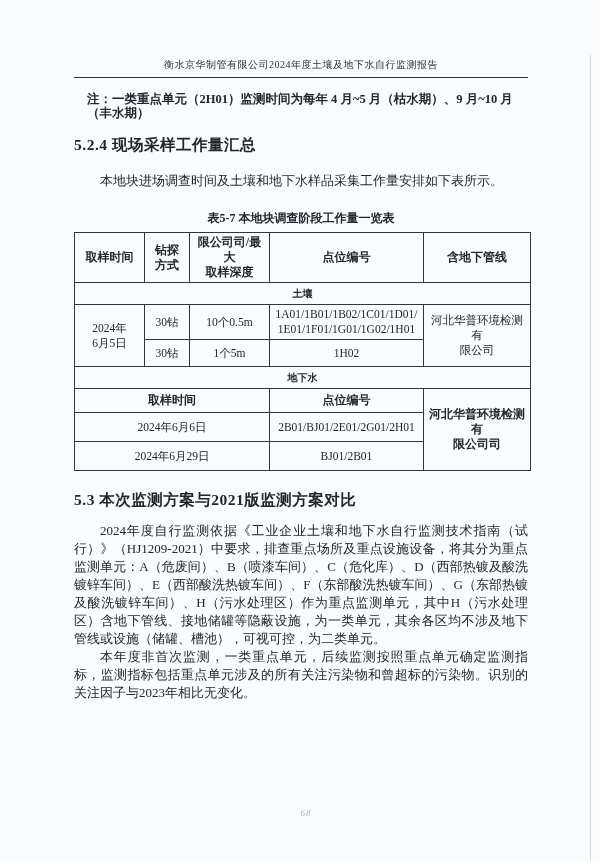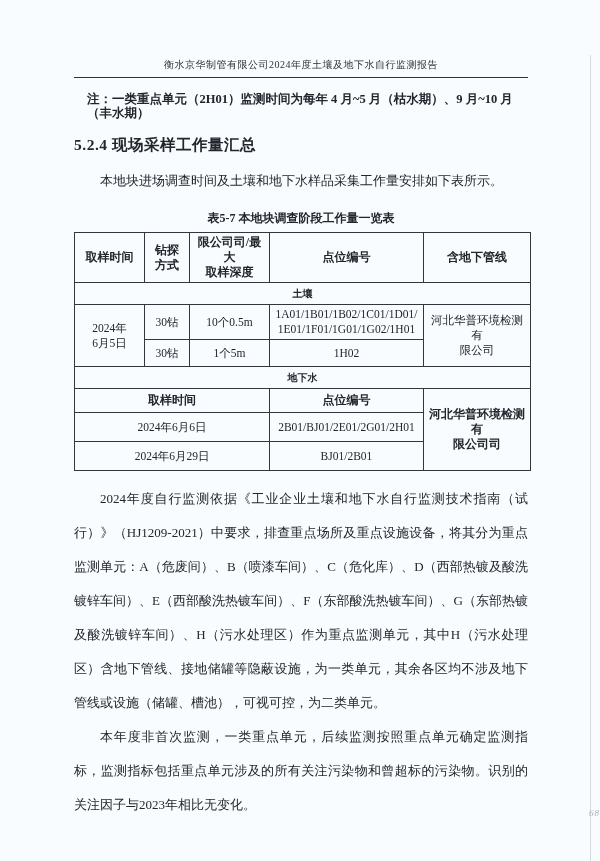--- a/index.html
+++ b/index.html
@@ -41,21 +41,21 @@
 
   .section-heading {
     margin-top: 15px;
     font-size: 15.5px;
     font-weight: bold;
     letter-spacing: 0.5px;
   }
 
   .body-para {
     font-size: 13px;
-    line-height: 34px;
+    line-height: 18px;
     text-align: justify;
     text-indent: 2em;
   }
   .intro-para { margin-top: 15px; line-height: 20px; }
 
   .table-caption {
     margin-top: 19px;
     text-align: center;
     font-weight: bold;
     font-size: 12px;
@@ -83,21 +83,21 @@
   tr.gw-hdr td { font-weight: bold; font-size: 12px; height: 24px; }
   tr.gw-r td { height: 29px; }
 
   .sec53 { margin-top: 19px; }
   .paras { margin-top: 11px; }
 
   .page-number {
     position: absolute;
     left: 12px; right: 0;
     top: 808px;
-    text-align: right;
+    text-align: center;
     font-size: 9px;
     color: #a9b1b7;
     letter-spacing: 1px;
     font-style: italic;
   }
 </style>
 </head>
 <body>
 
 <div class="page">
@@ -164,20 +164,21 @@
           <td colspan="3">2024年6月6日</td>
           <td>2B01/BJ01/2E01/2G01/2H01</td>
         </tr>
         <tr class="gw-r">
           <td colspan="3">2024年6月29日</td>
           <td>BJ01/2B01</td>
         </tr>
       </tbody>
     </table>
 
+    <div class="section-heading sec53">5.3  本次监测方案与2021版监测方案对比</div>
 
     <div class="paras">
       <p class="body-para">2024年度自行监测依据《工业企业土壤和地下水自行监测技术指南（试行）》（HJ1209-2021）中要求，排查重点场所及重点设施设备，将其分为重点监测单元：A（危废间）、B（喷漆车间）、C（危化库）、D（西部热镀及酸洗镀锌车间）、E（西部酸洗热镀车间）、F（东部酸洗热镀车间）、G（东部热镀及酸洗镀锌车间）、H（污水处理区）作为重点监测单元，其中H（污水处理区）含地下管线、接地储罐等隐蔽设施，为一类单元，其余各区均不涉及地下管线或设施（储罐、槽池），可视可控，为二类单元。</p>
       <p class="body-para">本年度非首次监测，一类重点单元，后续监测按照重点单元确定监测指标，监测指标包括重点单元涉及的所有关注污染物和曾超标的污染物。识别的关注因子与2023年相比无变化。</p>
     </div>
 
   </div>
 
   <div class="page-number">68</div>
 </div>

